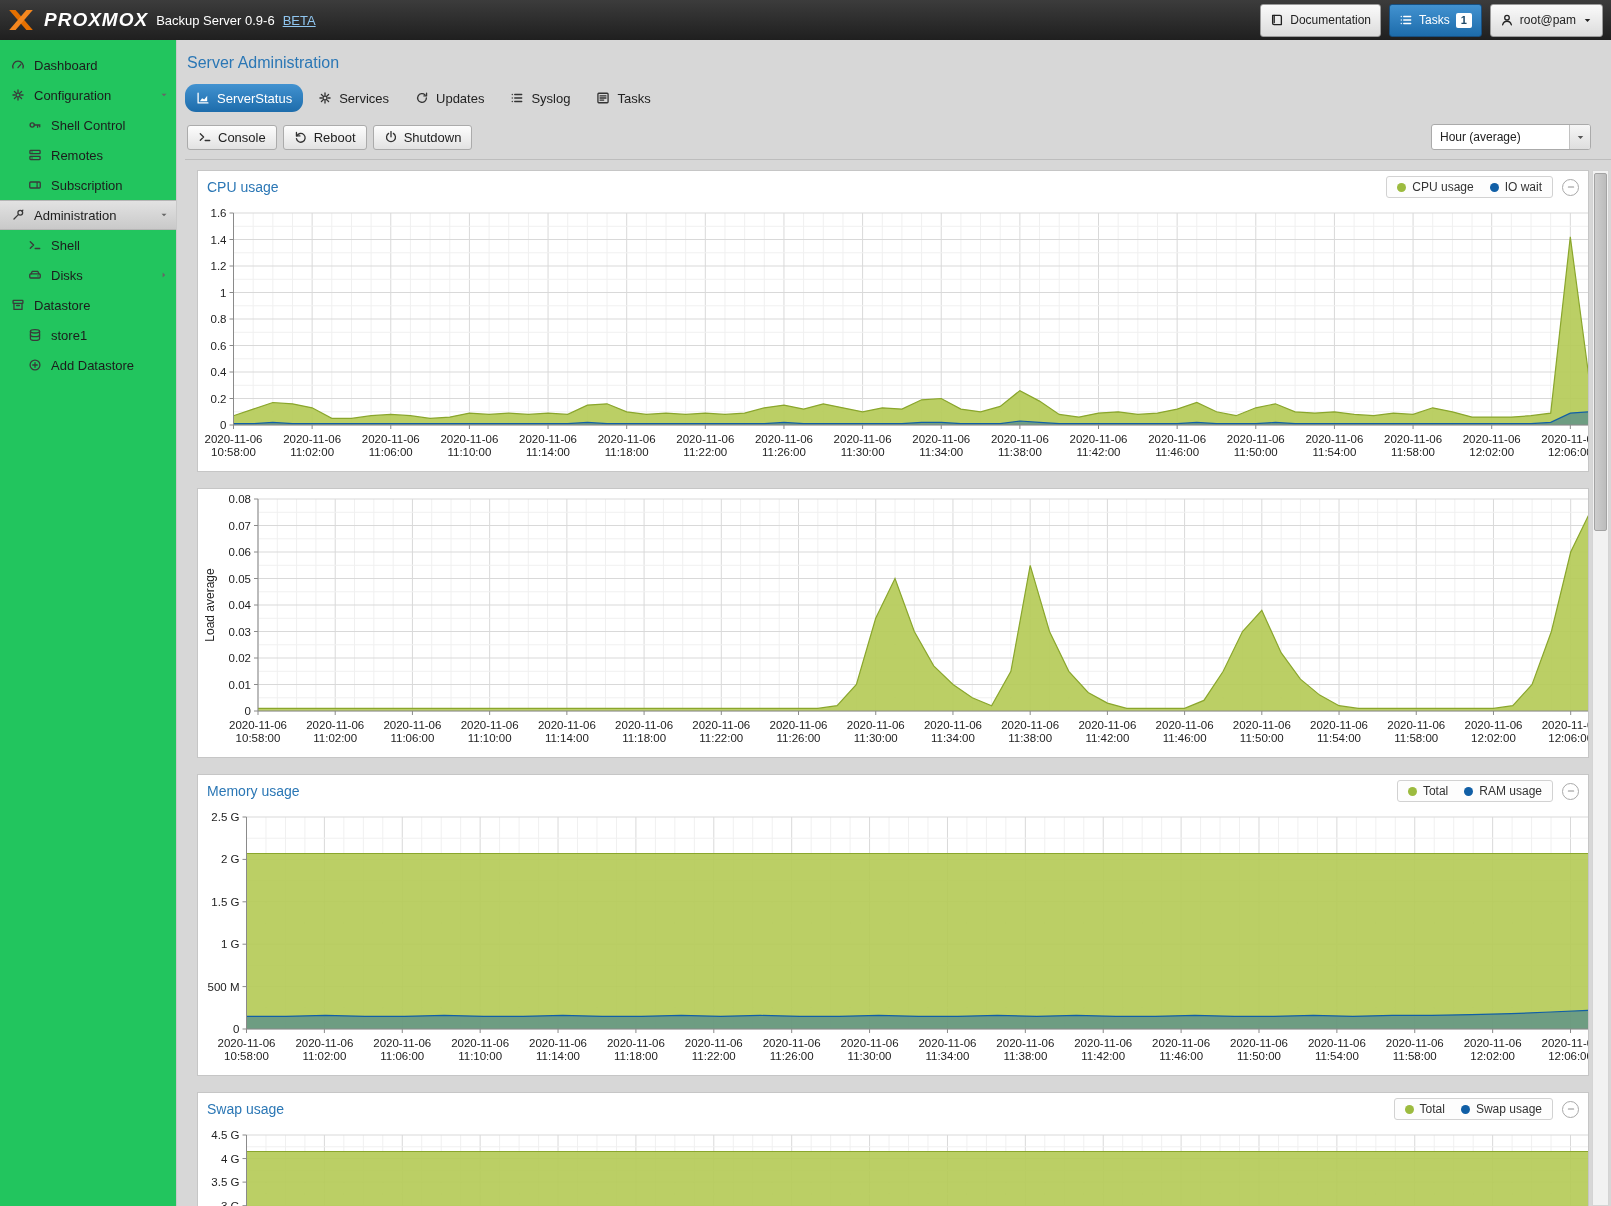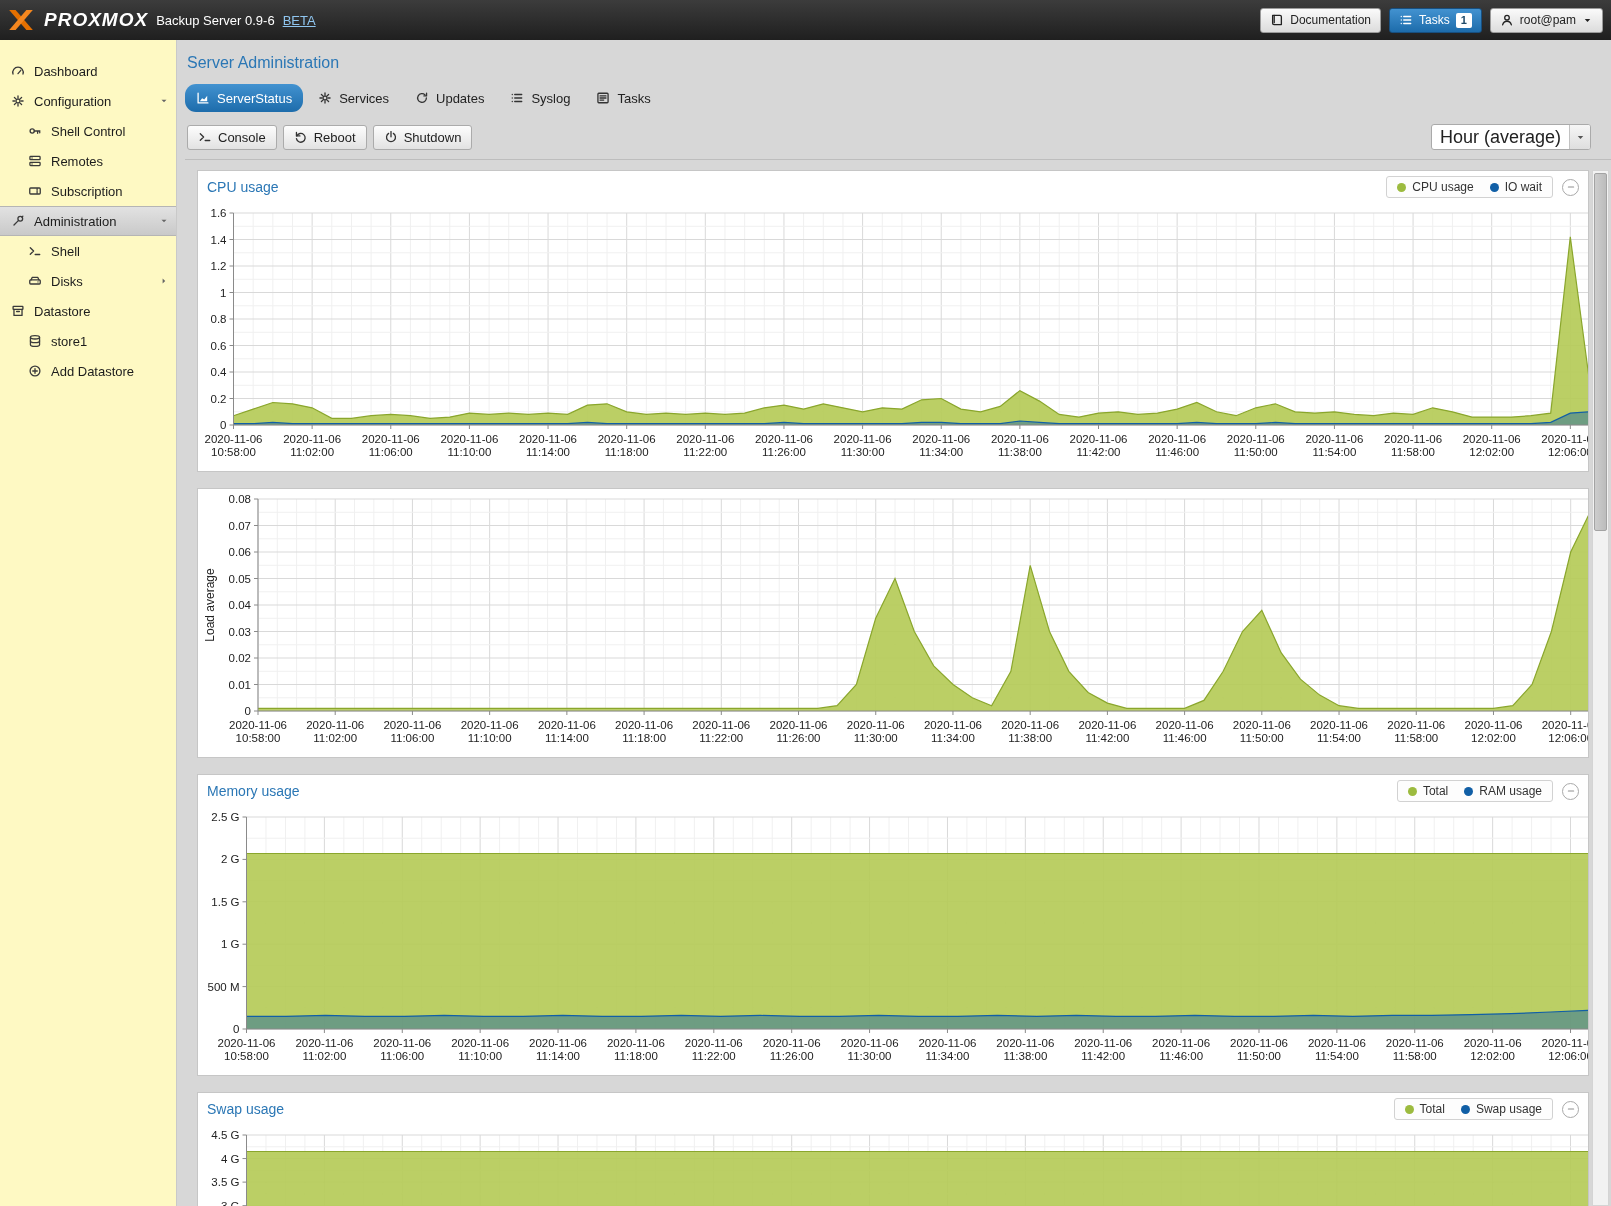--- a/index.html
+++ b/index.html
@@ -7,31 +7,31 @@
     font-family:"Liberation Sans","DejaVu Sans",sans-serif;font-size:13px;color:#222}
 
   
   .header{height:40px;background:linear-gradient(#3c3c3c,#1f1f1f);display:flex;align-items:center;
     padding:0 8px;color:#fff;gap:8px}
   .logo{display:flex;align-items:center;margin-right:2px}
   .brand{font-size:19px;font-weight:bold;font-style:italic;letter-spacing:1px;color:#fff}
   .product{font-size:13px;color:#fff;}
   .beta{color:#8fc5ef;text-decoration:underline;cursor:pointer;font-size:13px}
   .hspacer{flex:1}
-  .hbtn{height:25px;display:inline-flex;align-items:center;gap:6px;padding:0 9px;font-size:12px;
+  .hbtn{height:33px;display:inline-flex;align-items:center;gap:6px;padding:0 9px;font-size:12px;
     background:linear-gradient(#fafafa,#dcdcdc);border:1px solid #9a9a9a;border-radius:3px;color:#222;cursor:pointer;
     font-family:inherit}
   .hbtn.primary{background:linear-gradient(var(--accent-blue-light,#4292d0),var(--accent-blue-dark,#1d6cab));
     border-color:#174f80;color:#fff}
   .badge{background:#fff;color:#204a68;border-radius:2px;padding:0 5px;font-size:11px;font-weight:bold;line-height:15px}
   .icon{display:inline-flex;align-items:center;justify-content:center}
 
   
   .layout{display:flex;height:1166px}
-  .sidebar{width:177px;background:#fef9c3;padding-top:16px;border-right:1px solid #c9c9c9;flex:none}
+  .sidebar{width:177px;background:#22c55e;padding-top:10px;border-right:1px solid #c9c9c9;flex:none}
   .side-item{height:30px;display:flex;align-items:center;gap:8px;padding-left:10px;position:relative;
     color:#1c1c1c;cursor:pointer}
   .side-item.lvl1{padding-left:27px}
   .side-item.selected{background:linear-gradient(#e2e2e2,#c9c9c9);border-top:1px solid #b5b5b5;border-bottom:1px solid #b5b5b5}
   .side-item .sicon{color:#3a3a3a;display:inline-flex;width:16px;justify-content:center}
   .side-item .arrow{position:absolute;right:7px;color:#666;display:inline-flex}
 
   .main{flex:1;display:flex;flex-direction:column;padding:10px 0 0 8px;min-width:0}
   .page-title{color:var(--title-blue,#2b77b5);font-size:16px;margin:4px 0 12px 2px}
   .tabs{display:flex;gap:4px;align-items:center;margin-bottom:10px}
@@ -42,21 +42,21 @@
   .tab.active .icon{color:#fff}
 
   .toolbar{display:flex;align-items:center;gap:8px;padding:2px 20px 9px 2px;border-bottom:1px solid #bdbdbd}
   .tb-btns{display:inline-flex;gap:6px}
   .btn{height:25px;display:inline-flex;align-items:center;gap:6px;padding:0 10px;font-size:13px;
     background:linear-gradient(#fdfdfd,#e2e2e2);border:1px solid #ababab;border-radius:3px;color:#222;cursor:pointer;
     font-family:inherit}
   .btn .icon{color:#333}
   .combo{margin-left:auto;width:160px;height:26px;background:#fff;border:1px solid #aaa;border-radius:3px;
     display:flex;align-items:center;cursor:pointer;overflow:hidden}
-  .combo-text{flex:1;padding-left:8px;font-size:18px;color:#222}
+  .combo-text{flex:1;padding-left:8px;font-size:12px;color:#222}
   .trig{width:21px;height:100%;border-left:1px solid #c2c2c2;background:linear-gradient(#f6f6f6,#dedede);
     display:flex;align-items:center;justify-content:center;color:#555}
 
   .main-body{position:relative;flex:1;overflow:hidden;padding:10px 22px 0 12px}
   .charts{height:100%;overflow:hidden}
   .panel{background:#fff;border:1px solid #c6c6c6;margin-bottom:16px}
   .panel-hd{display:flex;align-items:center;height:32px;padding:0 9px}
   .panel-title{color:var(--title-blue,#2b77b5);font-size:14px}
   .legend{margin-left:auto;display:inline-flex;align-items:center;gap:16px;border:1px solid #d2d2d2;
     border-radius:3px;background:#fdfdfd;padding:3px 10px;font-size:12px;color:#333}

